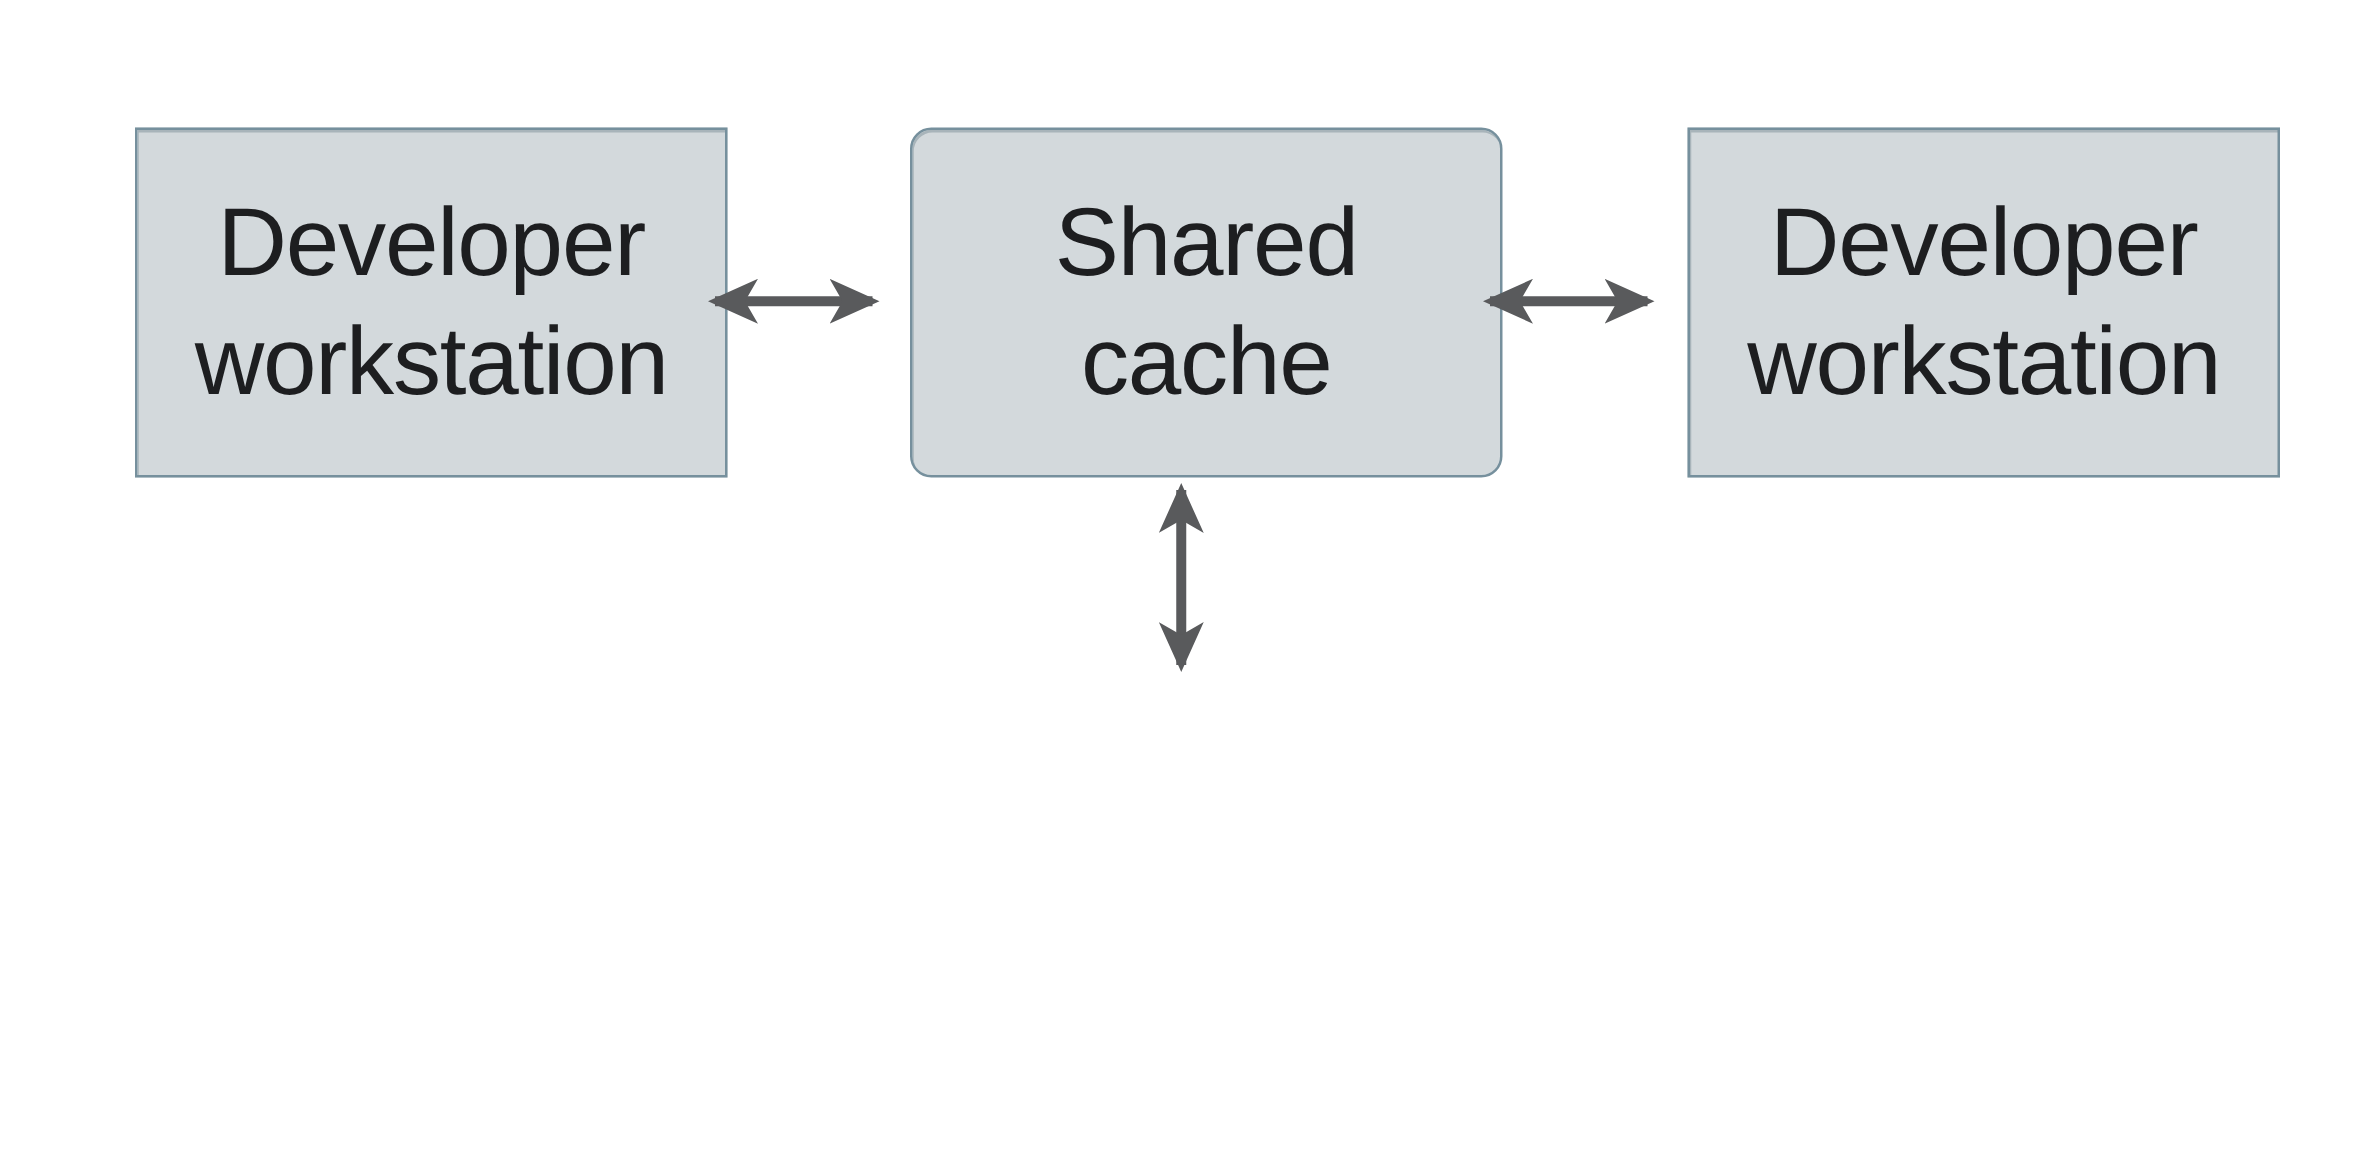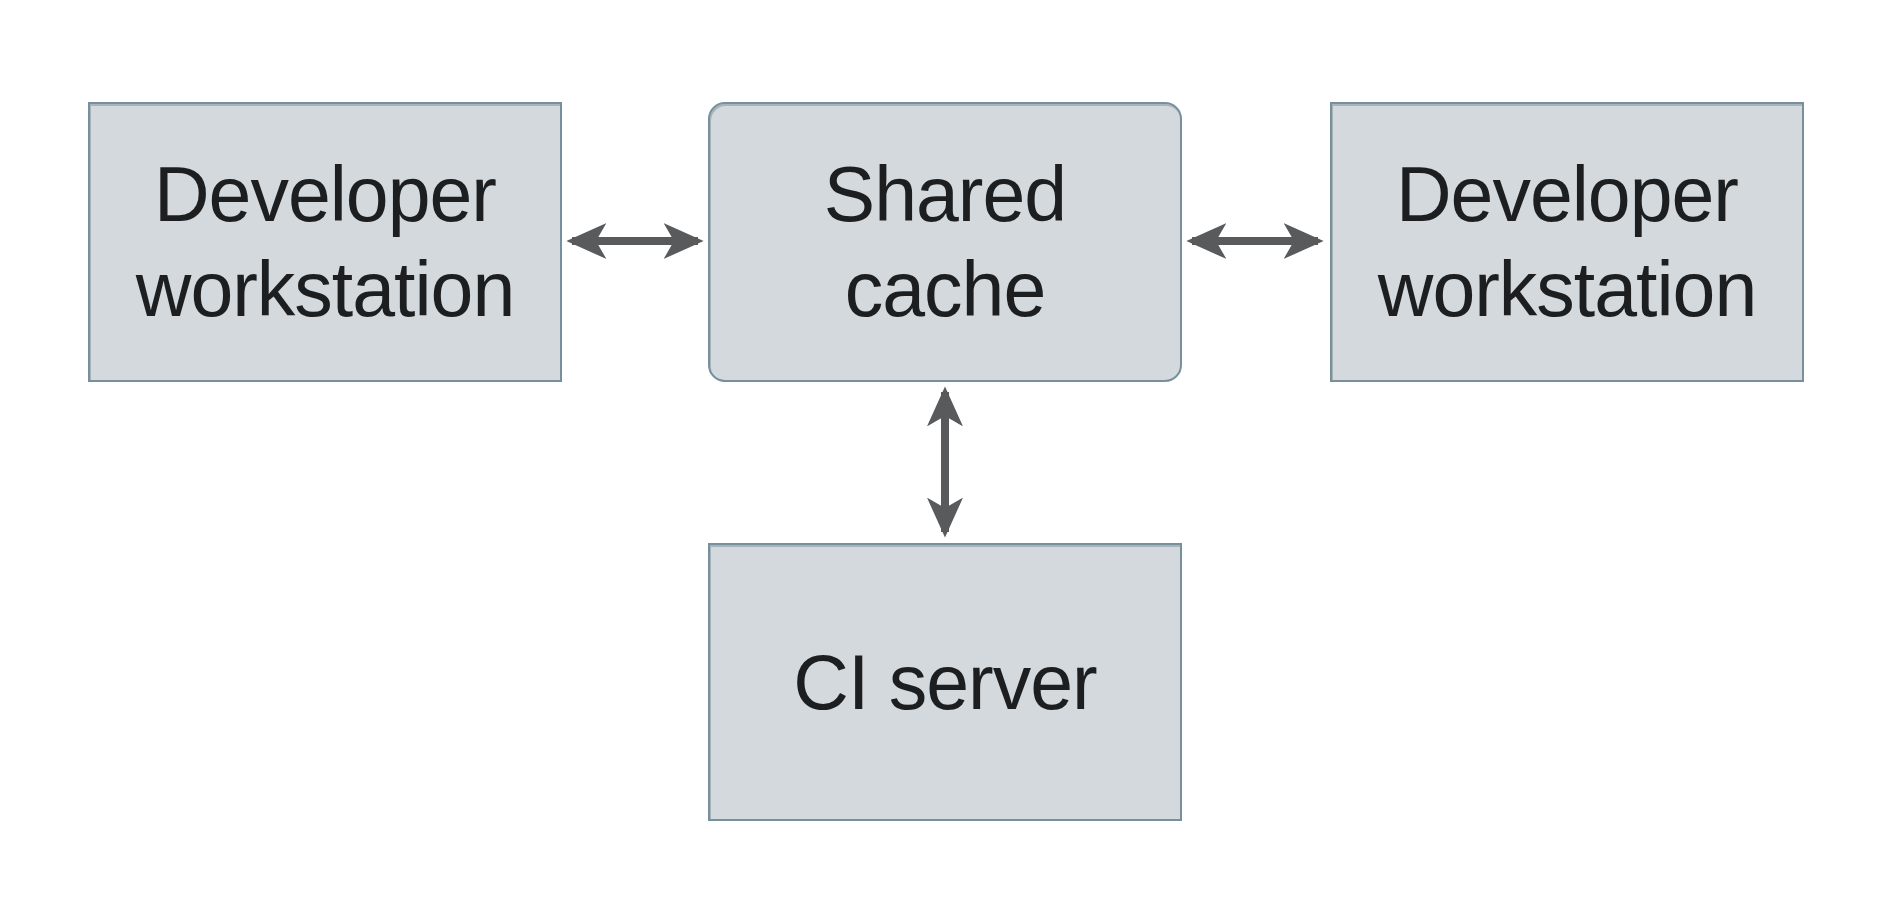--- a/index.html
+++ b/index.html
@@ -19,20 +19,21 @@
     position: absolute;
     width: 474px;
     height: 280px;
     background: var(--node-fill, #d3d9dc);
     border: 2px solid var(--node-border, #76909d);
     box-shadow: inset 1px 2px 0 rgba(40, 70, 85, 0.25);
     display: flex;
     align-items: center;
     justify-content: center;
     box-sizing: border-box;
+    margin-left: 20px;
   }
   .node-label {
     color: var(--text, #1d1e20);
     font-size: 77px;
     line-height: 95px;
     letter-spacing: -1px;
     text-align: center;
     white-space: pre-line;
   }
   #node-dev-left   { left: 88px;   top: 102px; }
@@ -68,23 +69,20 @@
   <div class="node" id="node-cache">
     <span class="node-label">Shared
 cache</span>
   </div>
 
   <div class="node" id="node-dev-right">
     <span class="node-label">Developer
 workstation</span>
   </div>
 
-  <div class="node" id="node-ci">
-    <span class="node-label">CI server</span>
-  </div>
 
   <svg class="edges" viewBox="0 0 1900 922" xmlns="http://www.w3.org/2000/svg">
     <defs>
       <marker id="ah" viewBox="0 0 10 9" refX="8.6" refY="4.5" markerWidth="5" markerHeight="4.5" orient="auto-start-reverse" markerUnits="strokeWidth">
         <path class="head" d="M0,0 L10,4.5 L0,9 L2.6,4.5 Z"></path>
       </marker>
     </defs>
     <line x1="572" y1="241" x2="698" y2="241" marker-start="url(#ah)" marker-end="url(#ah)"></line>
     <line x1="1192" y1="241" x2="1318" y2="241" marker-start="url(#ah)" marker-end="url(#ah)"></line>
     <line x1="945" y1="392" x2="945" y2="532" marker-start="url(#ah)" marker-end="url(#ah)"></line>

